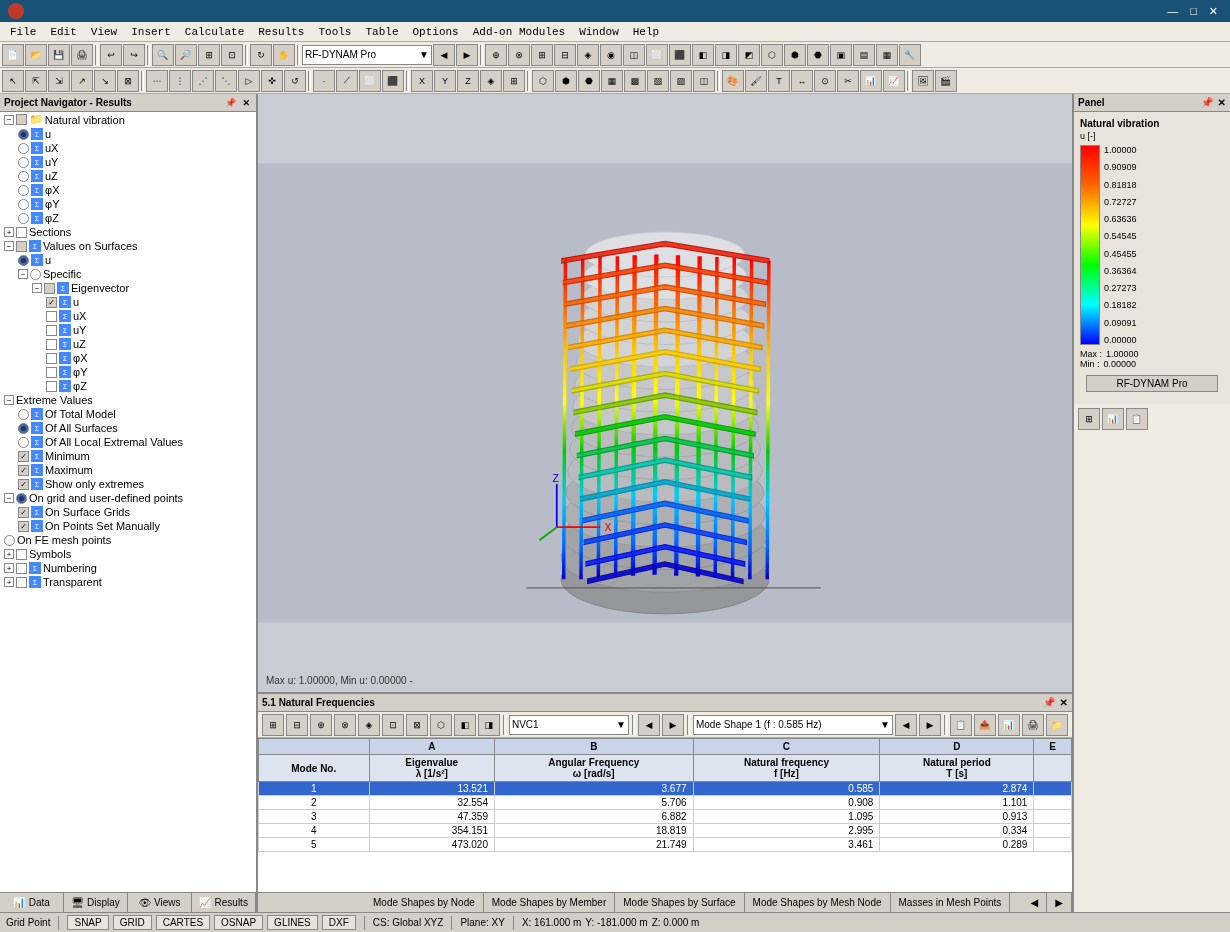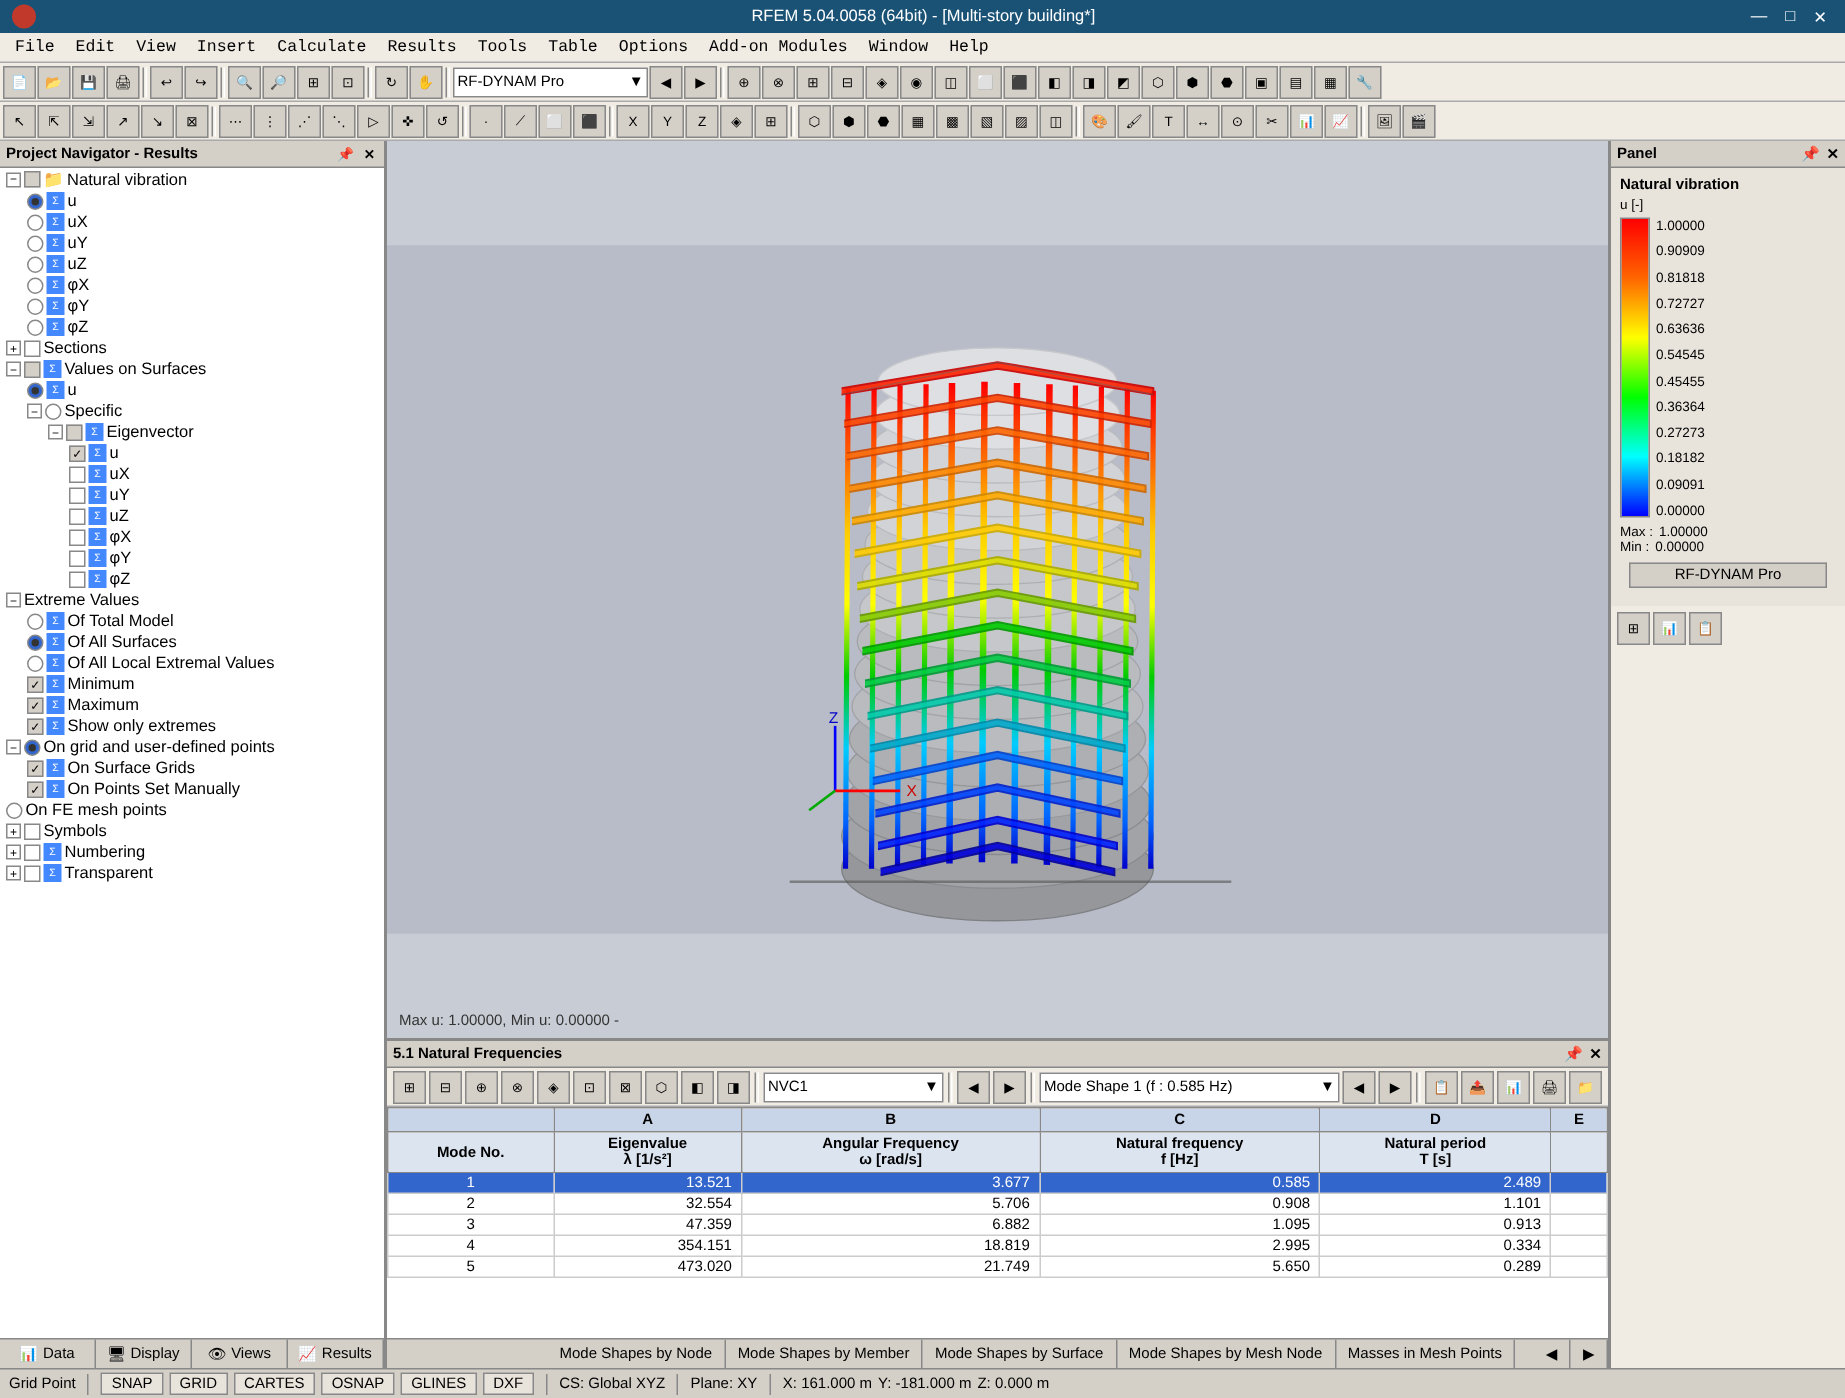--- a/index.html
+++ b/index.html
@@ -98,21 +98,20 @@
     
     .toolbar2 { background: #f0ece4; border-bottom: 1px solid #aaa; height: 26px; display: flex; align-items: center; padding: 1px 2px; gap: 1px; }
   </style>
 </head>
 <body>
 
 <div id="titlebar">
   <div style="width:60px;display:flex;gap:4px;">
     <span style="width:16px;height:16px;background:#c0392b;border-radius:50%;display:inline-block;cursor:pointer;"></span>
   </div>
-  <div class="title">RFEM 5.04.0058 (64bit) - [Multi-story building*]</div>
   <div class="win-controls">
     <span>—</span>
     <span>□</span>
     <span>✕</span>
   </div>
 </div>
 
 <div id="menubar">
   <span class="menu-item">File</span>
   <span class="menu-item">Edit</span>
@@ -603,21 +602,21 @@
               <th>Natural period<br>T [s]</th>
               <th></th>
             </tr>
           </thead>
           <tbody id="table-body">
           <tr class="selected-row">
                 <td class="col-mode">1</td>
                 <td>13.521</td>
                 <td>3.677</td>
                 <td>0.585</td>
-                <td>2.489</td>
+                <td>2.874</td>
                 <td></td>
               </tr>
               <tr>
                 <td class="col-mode">2</td>
                 <td>32.554</td>
                 <td>5.706</td>
                 <td>0.908</td>
                 <td>1.101</td>
                 <td></td>
               </tr>
@@ -634,21 +633,21 @@
                 <td>354.151</td>
                 <td>18.819</td>
                 <td>2.995</td>
                 <td>0.334</td>
                 <td></td>
               </tr>
               <tr>
                 <td class="col-mode">5</td>
                 <td>473.020</td>
                 <td>21.749</td>
-                <td>5.650</td>
+                <td>3.461</td>
                 <td>0.289</td>
                 <td></td>
               </tr>
             </tbody>
         </table>
       </div>
       <div id="table-tabs">
         <div class="tab-item active">Natural Frequencies</div>
         <div class="tab-item">Mode Shapes by Node</div>
         <div class="tab-item">Mode Shapes by Member</div>

